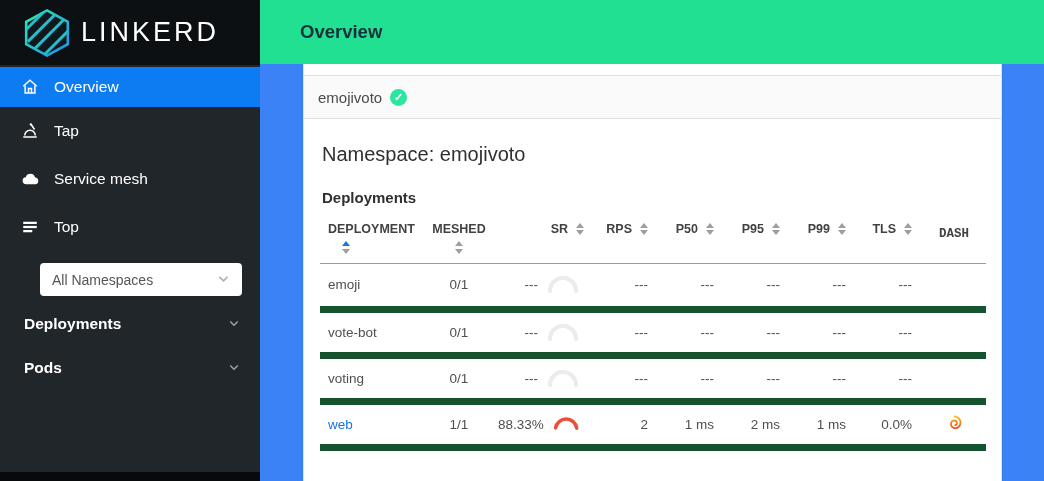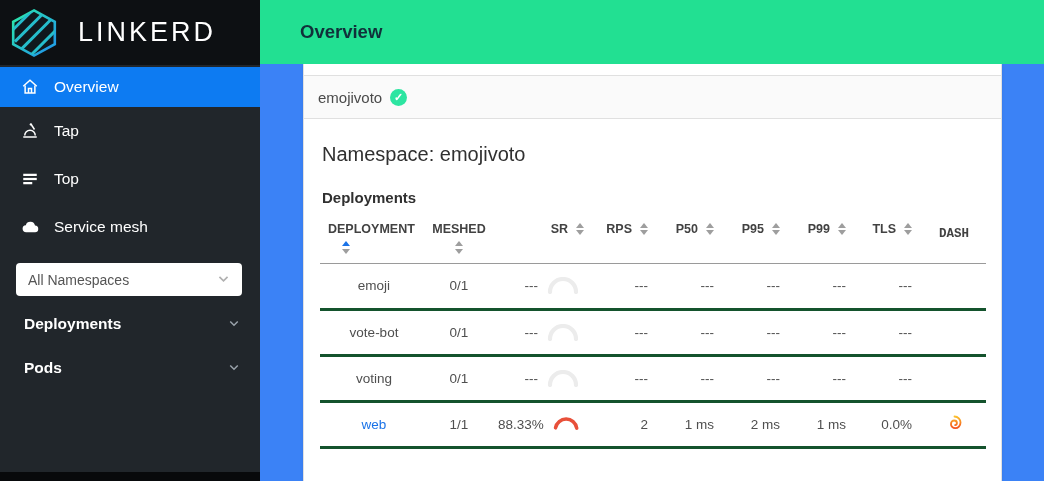--- a/index.html
+++ b/index.html
@@ -4,30 +4,30 @@
 <style>
   * { margin:0; padding:0; box-sizing:border-box; }
   html,body { width:1044px; height:481px; overflow:hidden; background:#fff;
     font-family:"Liberation Sans", sans-serif; }
   .app { display:flex; width:1044px; height:481px; }
 
   
   .sidebar { width:260px; min-width:260px; height:481px; background:#21262b;
     display:flex; flex-direction:column; position:relative; }
   .logo { height:65px; background:#0d1013; display:flex; align-items:center;
-    padding-left:8px; gap:18px; cursor:pointer; }
+    padding-left:21px; gap:8px; cursor:pointer; }
   .logo-text { color:#fff; font-size:27px; letter-spacing:3px; font-weight:400; }
   .nav-item { display:flex; align-items:center; gap:14px; height:48px;
     padding:0 20px; color:#fff; font-size:15.5px; font-weight:500;
     text-decoration:none; cursor:pointer; }
   .nav-item.active { background:#0d7bf2; height:40px; }
   .nav-ico { width:20px; display:flex; justify-content:center; align-items:center; }
   .nav-item .spacer { flex:1; }
   nav { margin-top:2px; }
-  .ns-select { margin:12px 18px 6px 16px; height:33px; background:#fff;
+  .ns-select { margin:12px 18px 6px 40px; height:33px; background:#fff;
     border-radius:4px; display:flex; align-items:center; padding:0 12px;
     color:#555; font-size:14px; cursor:pointer; justify-content:space-between; }
   .res-link { display:flex; align-items:center; height:44px; padding:0 20px 0 24px;
     color:#fff; font-size:15.5px; font-weight:700; text-decoration:none;
     cursor:pointer; justify-content:space-between; }
   .doc-item { margin-top:6px; padding-left:27px; }
   .sidebar-bottom { position:absolute; bottom:0; left:0; width:260px; height:9px;
     background:#08090b; }
 
   
@@ -54,37 +54,37 @@
 
   
   table { border-collapse:collapse; table-layout:fixed; margin-top:12px;
     width:666px; }
   col.c-deployment{width:100px;} col.c-meshed{width:78px;} col.c-sr{width:96px;}
   col.c-rps{width:64px;} col.c-p50{width:66px;} col.c-p95{width:66px;}
   col.c-p99{width:66px;} col.c-tls{width:66px;} col.c-dash{width:64px;}
   thead th { font-size:12.5px; font-weight:700; color:#424242;
     border-bottom:1px solid #9a9a9a; padding-bottom:9px; vertical-align:top;
     padding-top:4px; cursor:pointer; }
-  .al-left{text-align:center;} .al-center{text-align:center;} .al-right{text-align:right;}
+  .al-left{text-align:left;} .al-center{text-align:center;} .al-right{text-align:right;}
   th.stacked .stack { display:flex; flex-direction:column; gap:5px; }
   th.c-deployment .stack{ align-items:flex-start; padding-left:8px; }
   th.c-deployment .sorter{ margin-left:14px; }
   th.c-meshed .stack{ align-items:center; }
   .th-inline { display:inline-flex; align-items:center; gap:8px; }
   th.al-right { padding-right:10px; }
   th.c-dash { vertical-align:middle; padding-bottom:16px;font-family:Liberation Mono, monospace; }
   .sorter { display:inline-flex; flex-direction:column; gap:2.5px;
     align-items:center; }
   .tri { width:0; height:0; border-left:4.5px solid transparent;
     border-right:4.5px solid transparent; display:block; }
   .tri.up { border-bottom:5.5px solid #9e9e9e; }
   .tri.down { border-top:5.5px solid #9e9e9e; }
   .tri.up.on { border-bottom-color:#1a73e8; }
   tbody td { height:46px; font-size:13.5px; color:#4f4f4f;
-    border-bottom:3px solid #14532d; }
+    border-bottom:7px solid #14532d; }
   td.c-deployment { padding-left:8px; }
   td.al-right { padding-right:10px; }
   .lnk { color:#1a73e8; text-decoration:none; cursor:pointer; }
   .sr-wrap { display:flex; align-items:center; gap:8px; padding-right:14px; }
   .sr-wrap .val { flex:1; text-align:right; }
   td.c-dash { text-align:center; }
   .gr-link { display:inline-flex; cursor:pointer; }
 </style>
 </head>
 <body>
@@ -132,35 +132,35 @@
             <path d="M5 18 A7 7 0 0 1 19 18"></path>
               <line x1="3" y1="20" x2="21" y2="20"></line>
             <line x1="14" y1="4" x2="18" y2="10"></line>
               <circle cx="13.2" cy="3.2" r="1.6" fill="#fff" stroke="none"></circle>
           </svg>
         </span>
         <span>Tap</span>
       </a>
       <a class="nav-item">
         <span class="nav-ico">
+          <svg width="19" height="19" viewBox="0 0 24 24" fill="#fff">
+            <path d="M6.5 18 a4.5 4.5 0 0 1 -0.4 -8.98 A6 6 0 0 1 17.7 9.6 A4 4 0 0 1 17.5 18 Z"></path>
+          </svg>
+        </span>
+        <span>Service mesh</span>
+      </a>
+      <a class="nav-item">
+        <span class="nav-ico">
           <svg width="18" height="18" viewBox="0 0 24 24" fill="#fff">
             <rect x="3" y="5" width="18" height="3"></rect>
               <rect x="3" y="10.5" width="18" height="3"></rect>
               <rect x="3" y="16" width="12" height="3"></rect>
           </svg>
         </span>
         <span>Top</span>
-      </a>
-      <a class="nav-item">
-        <span class="nav-ico">
-          <svg width="19" height="19" viewBox="0 0 24 24" fill="#fff">
-            <path d="M6.5 18 a4.5 4.5 0 0 1 -0.4 -8.98 A6 6 0 0 1 17.7 9.6 A4 4 0 0 1 17.5 18 Z"></path>
-          </svg>
-        </span>
-        <span>Service mesh</span>
       </a>
     </nav>
 
     <div class="ns-select">
       <span>All Namespaces</span>
       <span>
         <svg width="13" height="13" viewBox="0 0 16 16" fill="none" stroke="#b0b0b0" stroke-width="2">
             <polyline points="3,6 8,11 13,6"></polyline>
           </svg>
       </span>

